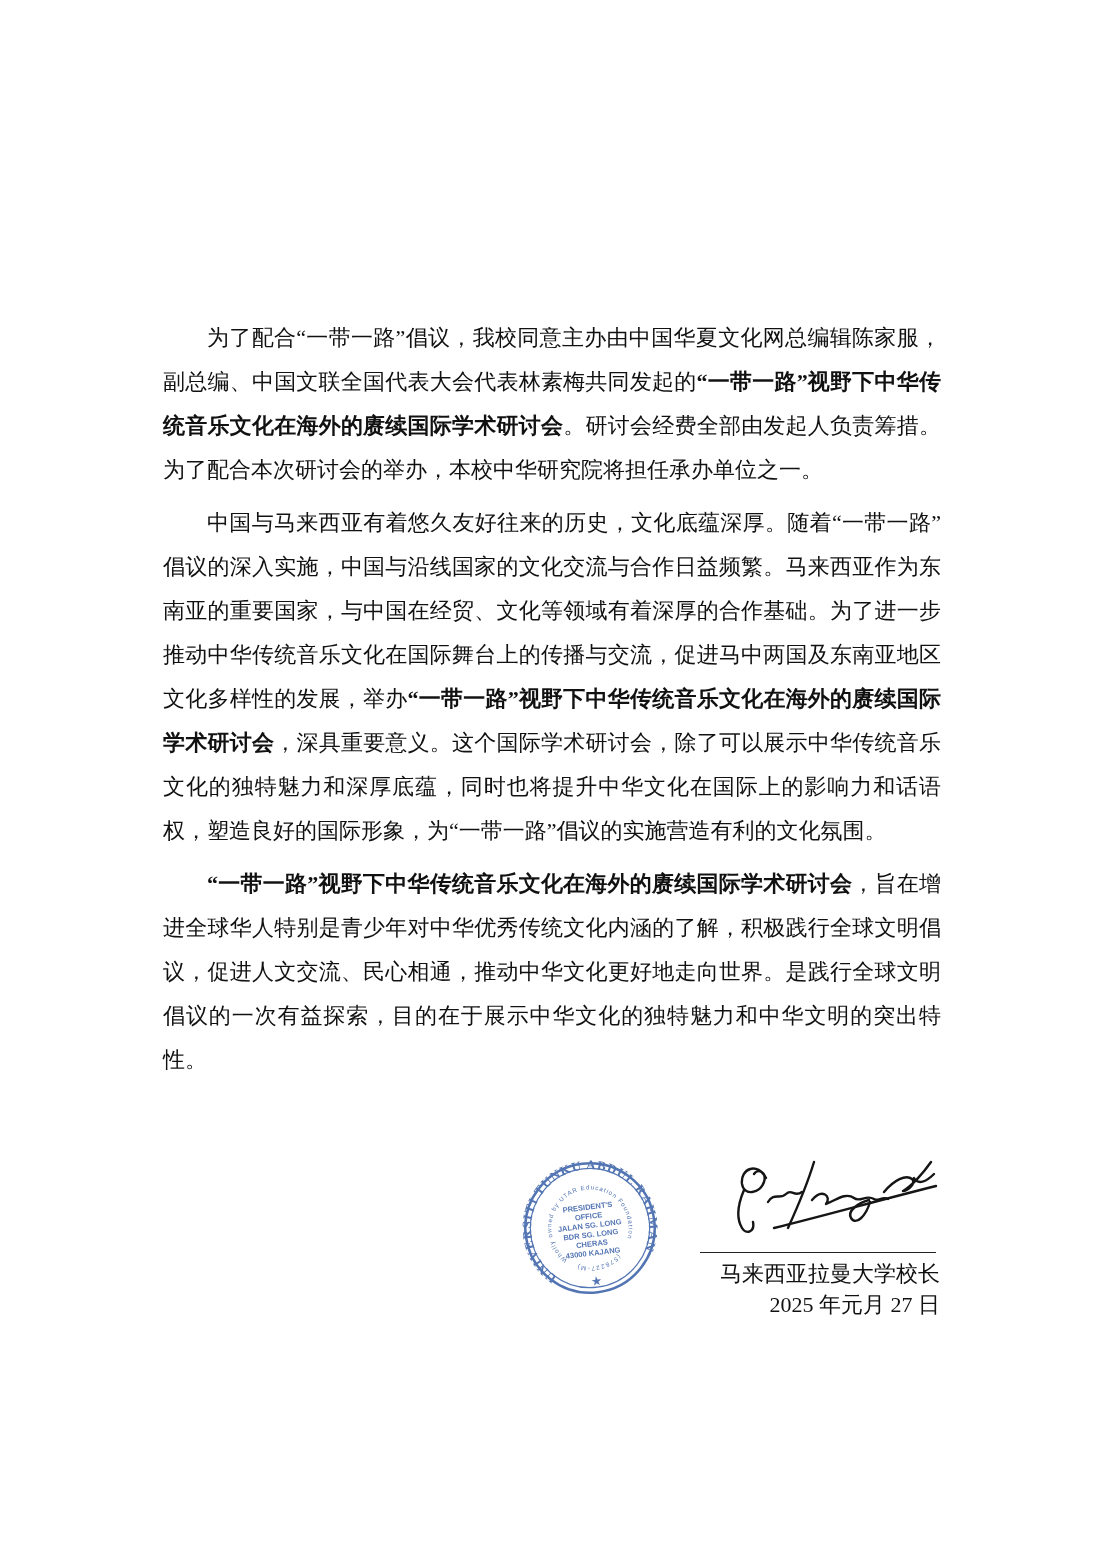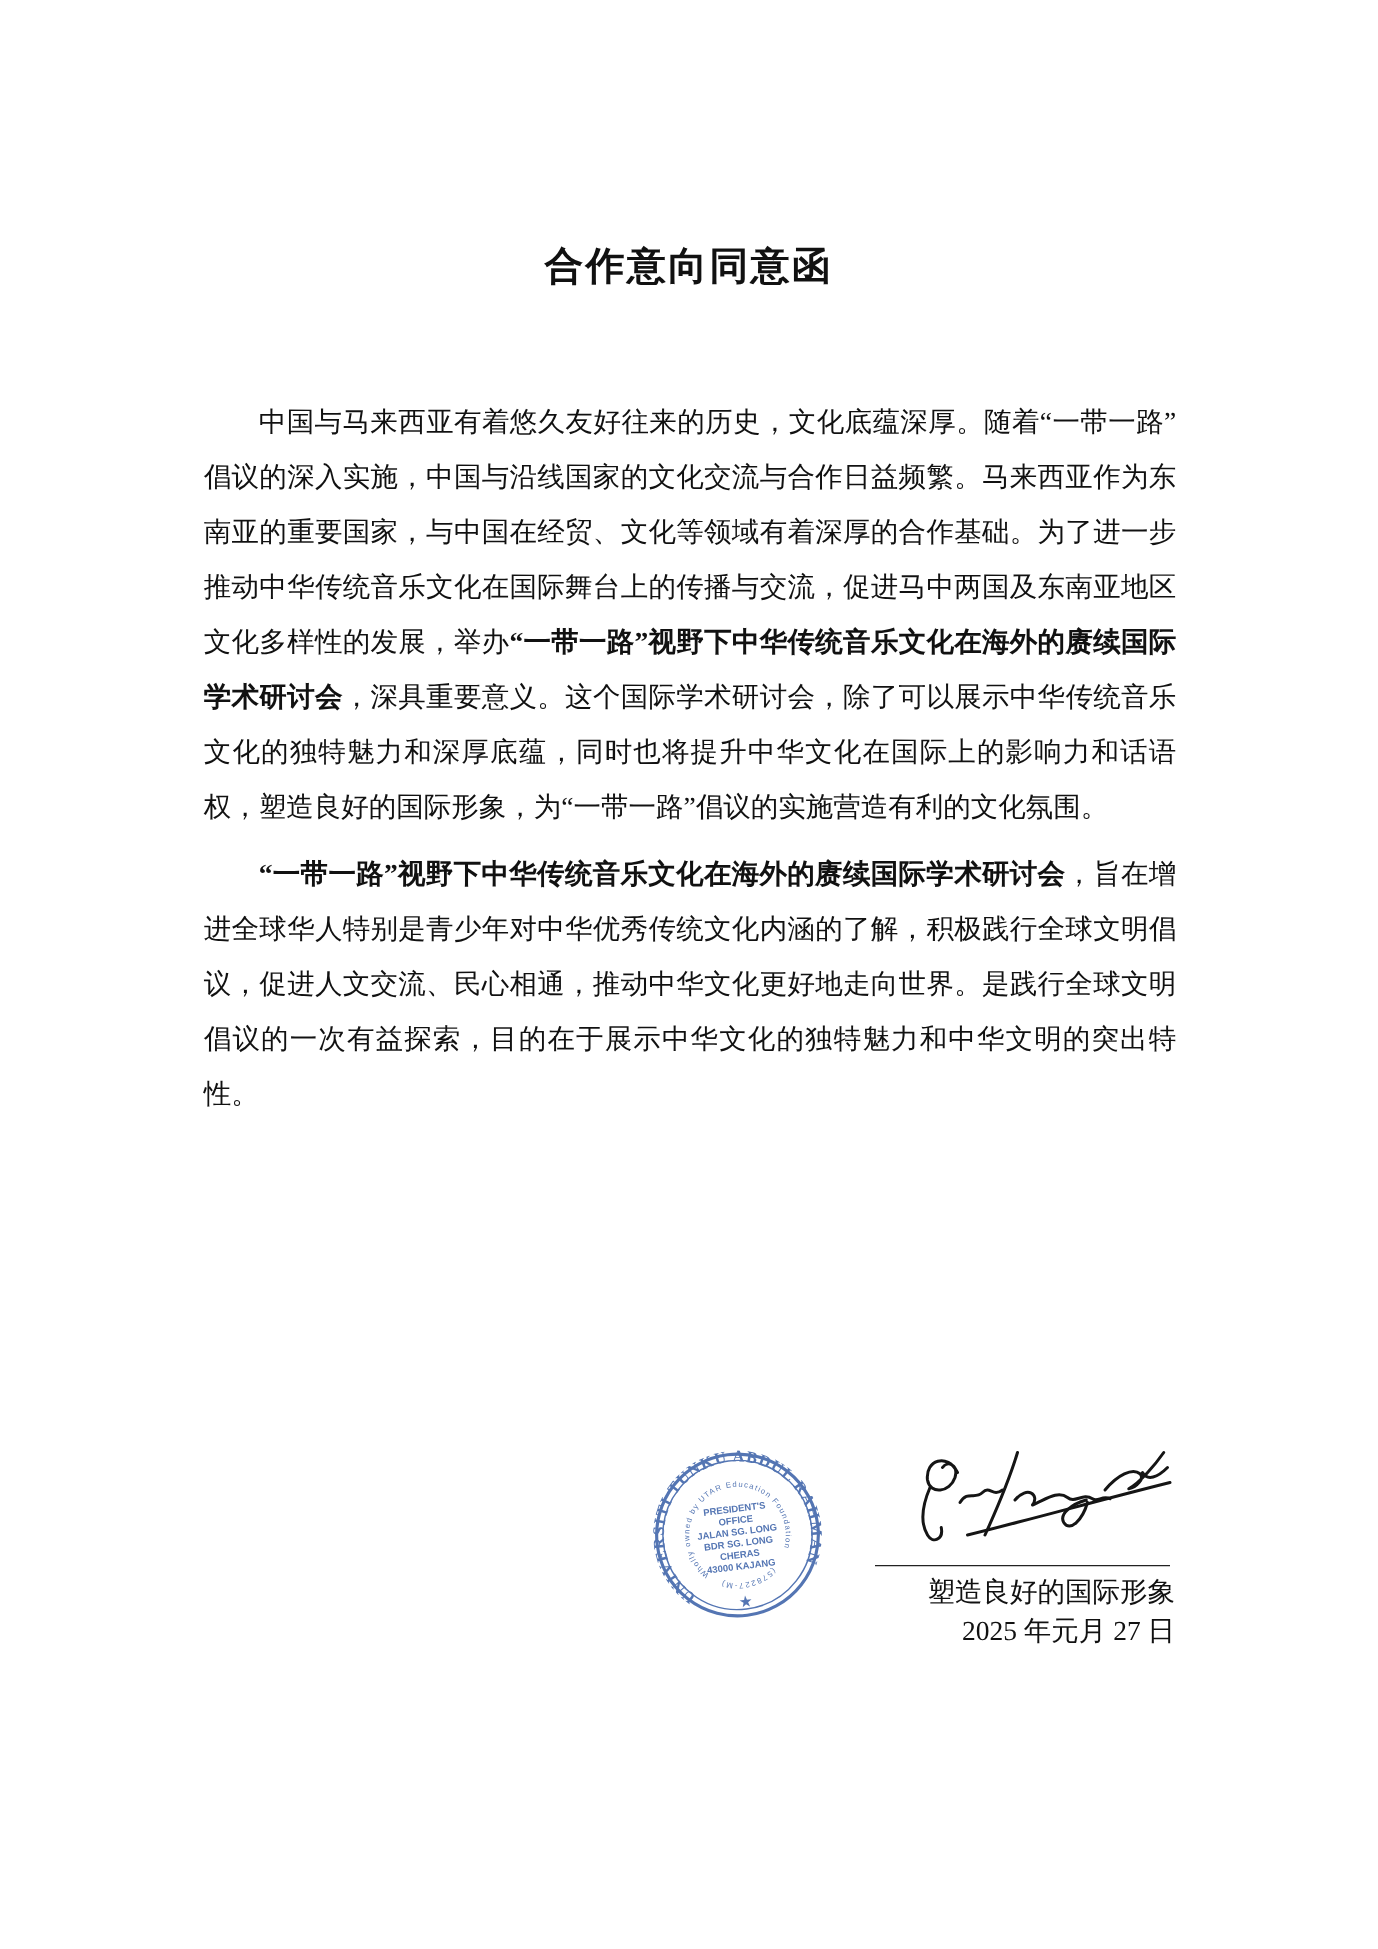--- a/index.html
+++ b/index.html
@@ -69,24 +69,24 @@
     font-size:22px;
     line-height:31px;
   }
   .sign-text div{white-space:pre;}
 </style>
 </head>
 <body>
 
 <div class="page">
 
-  <h1 class="title">合作意向同意函</h1>
 
   <div class="letter-body">
 
+    <p class="para"><span>为了配合“一带一路”倡议，我校同意主办由中国华夏文化网总编辑陈家服，副总编、中国文联全国代表大会代表林素梅共同发起的</span><span class="b">“一带一路”视野下中华传统音乐文化在海外的赓续国际学术研讨会</span><span>。研讨会经费全部由发起人负责筹措。为了配合本次研讨会的举办，本校中华研究院将担任承办单位之一。</span></p>
 
     <p class="para"><span>中国与马来西亚有着悠久友好往来的历史，文化底蕴深厚。随着“一带一路”倡议的深入实施，中国与沿线国家的文化交流与合作日益频繁。马来西亚作为东南亚的重要国家，与中国在经贸、文化等领域有着深厚的合作基础。为了进一步推动中华传统音乐文化在国际舞台上的传播与交流，促进马中两国及东南亚地区文化多样性的发展，举办</span><span class="b">“一带一路”视野下中华传统音乐文化在海外的赓续国际学术研讨会</span><span>，深具重要意义。这个国际学术研讨会，除了可以展示中华传统音乐文化的独特魅力和深厚底蕴，同时也将提升中华文化在国际上的影响力和话语权，塑造良好的国际形象，为“一带一路”倡议的实施营造有利的文化氛围。</span></p>
 
     <p class="para"><span class="b">“一带一路”视野下中华传统音乐文化在海外的赓续国际学术研讨会</span><span>，旨在增进全球华人特别是青少年对中华优秀传统文化内涵的了解，积极践行全球文明倡议，促进人文交流、民心相通，推动中华文化更好地走向世界。是践行全球文明倡议的一次有益探索，目的在于展示中华文化的独特魅力和中华文明的突出特性。</span></p>
   </div>
 
   <div class="sign-area">
 
     <svg class="stamp" viewBox="0 0 200 200" xmlns="http://www.w3.org/2000/svg">
       <g fill="none" stroke="#3d63a9">
@@ -126,18 +126,18 @@
         <path d="M84,46 C94,34 104,42 98,50 C108,46 118,38 126,44 C132,49 138,40 146,45 C150,48 154,42 160,45"></path>
         <path d="M142,48 C138,62 128,72 123,64 C119,57 130,49 141,46"></path>
         <path d="M156,38 C166,26 178,20 184,25 C188,29 181,36 175,37 C184,32 196,18 203,8 M186,24 C190,31 198,28 206,20"></path>
         <path d="M46,74 C95,62 152,46 208,32"></path>
       </g>
     </svg>
 
     <div class="sign-line"></div>
 
     <div class="sign-text">
-      <div>塑造良好的国际形象</div>
+      <div>马来西亚拉曼大学校长</div>
       <div>2025 年元月 27 日</div>
     </div>
 
   </div>
 </div>
 
 </body></html>

